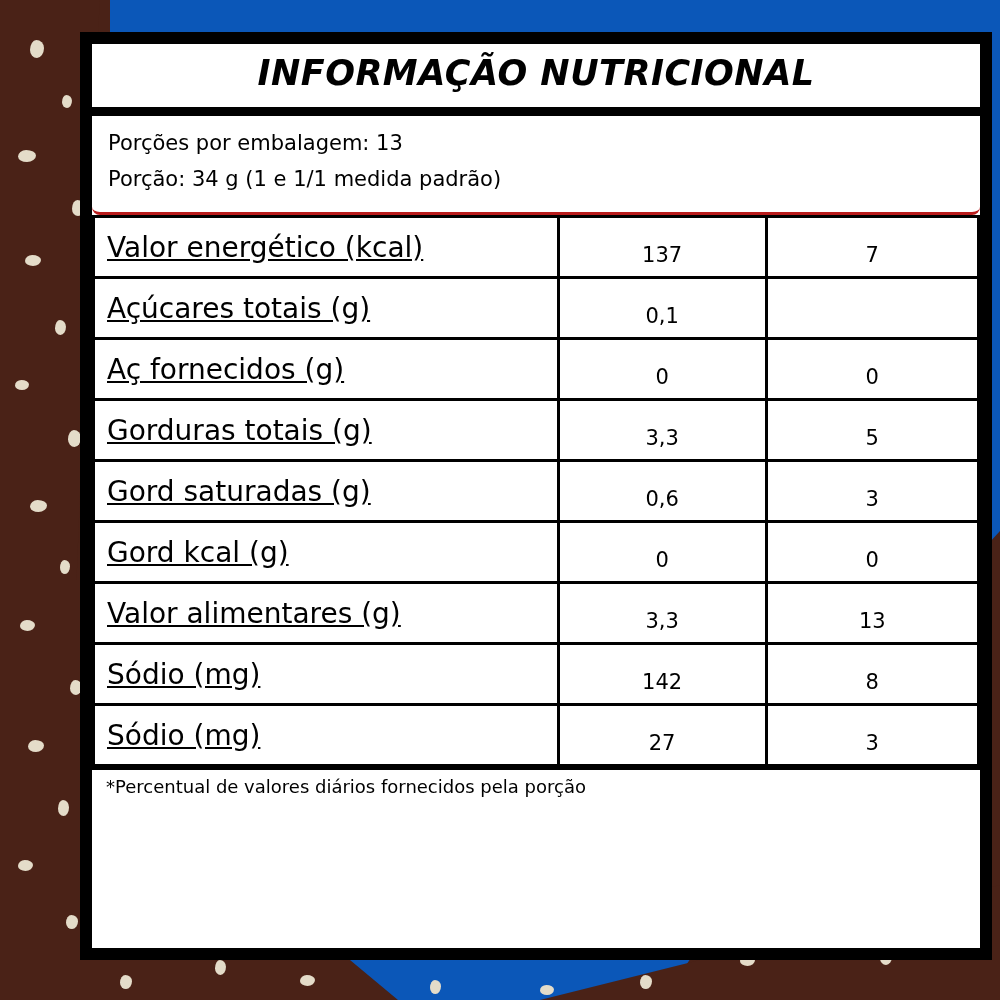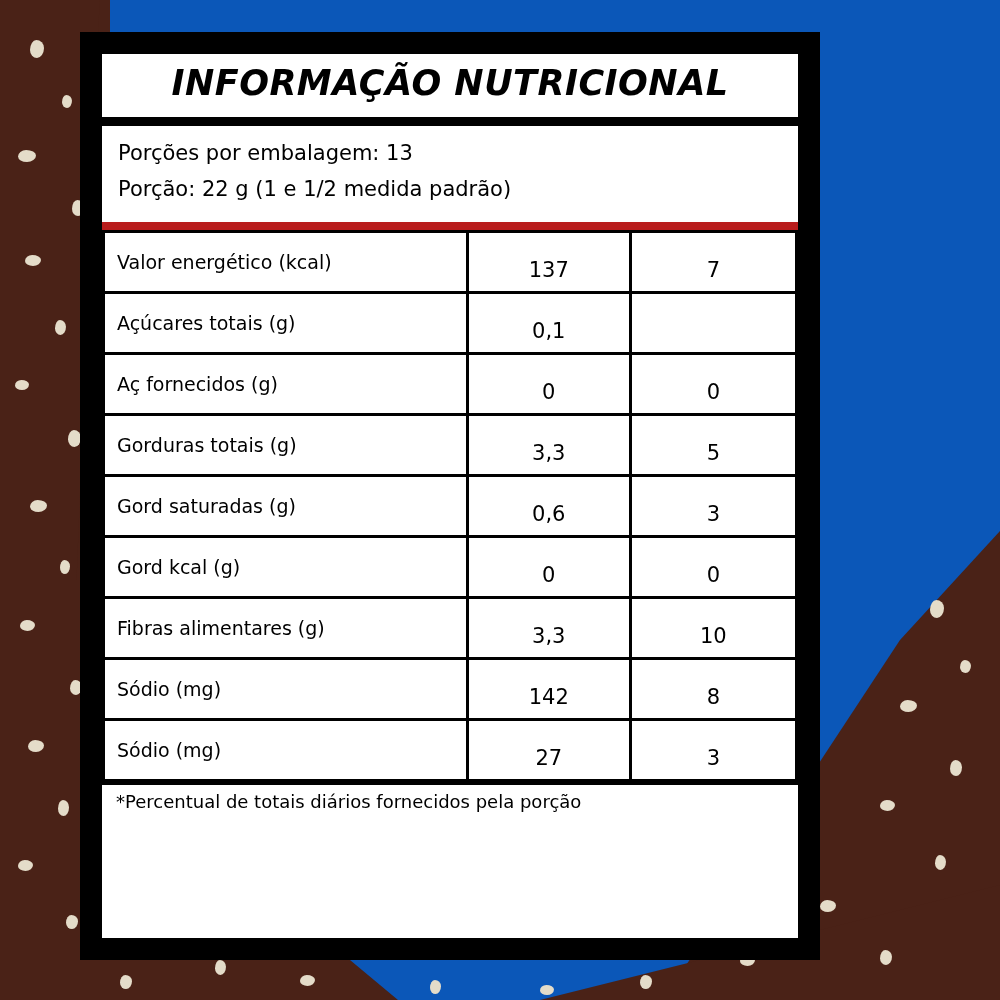--- a/index.html
+++ b/index.html
@@ -72,24 +72,24 @@
     position: absolute;
     background: #e4dcc9;
     border-radius: 45% 55% 50% 50% / 55% 45% 55% 45%;
   }
 
   
   #label {
     position: absolute;
     left: 80px;
     top: 32px;
-    width: 740px;
+    width: 912px;
     height: 928px;
     background: #000;
-    padding: 22px;
+    padding: 12px;
     box-sizing: border-box;
   }
   #label-inner {
     width: 100%;
     height: 100%;
     background: #fff;
     box-sizing: border-box;
     display: flex;
     flex-direction: column;
   }
@@ -102,22 +102,23 @@
   .title-row .title {
     font-family: "DejaVu Sans", sans-serif;
     font-weight: bold;
     font-style: italic;
     font-size: 35px;
     letter-spacing: 0.5px;
     color: #000;
   }
 
   .serving-block {
-    border-bottom: 8px solid #b91c1c;
+    border-bottom: 3px solid #b91c1c;
     padding: 10px 14px 14px 14px;
+    border-radius: 8px;
   }
   .serving-block .line {
     font-size: 21px;
     color: #000;
     padding: 5px 0 7px 2px;
   }
 
   table.nutri {
     width: 100%;
     border-collapse: collapse;
@@ -145,24 +146,25 @@
   }
   table.nutri tr.head th.last {
     border-right: none;
   }
 
   table.nutri td {
     height: 61px;
     vertical-align: middle;
   }
   td.name {
-    font-size: 19px;
+    font-size: 28px;
     padding-left: 12px;
     border-left: none;
     color: #000;
+    text-decoration: underline;
   }
   td.val {
     text-align: center;
     font-size: 21px;
     color: #000;
     padding-top: 16px;
   }
   td.vd {
     text-align: center;
     font-size: 21px;
@@ -226,21 +228,21 @@
 
   <div id="label">
     <div id="label-inner">
 
       <div class="title-row">
         <div class="title">INFORMAÇÃO NUTRICIONAL</div>
       </div>
 
       <div class="serving-block">
         <div class="line">Porções por embalagem: 13</div>
-        <div class="line">Porção: 22 g (1 e 1/2 medida padrão)</div>
+        <div class="line">Porção: 34 g (1 e 1/1 medida padrão)</div>
       </div>
 
       <div class="table-wrap">
         <table class="nutri">
           <colgroup>
               <col class="c1">
               <col class="c2">
               <col class="c3">
             </colgroup>
           <tbody>
@@ -269,35 +271,35 @@
               <td class="name">Gord saturadas (g)</td>
               <td class="val">0,6</td>
               <td class="vd">3</td>
             </tr>
             <tr>
               <td class="name">Gord kcal (g)</td>
               <td class="val">0</td>
               <td class="vd">0</td>
             </tr>
             <tr>
-              <td class="name">Fibras alimentares (g)</td>
+              <td class="name">Valor alimentares (g)</td>
               <td class="val">3,3</td>
-              <td class="vd">10</td>
+              <td class="vd">13</td>
             </tr>
             <tr>
               <td class="name">Sódio (mg)</td>
               <td class="val">142</td>
               <td class="vd">8</td>
             </tr>
             <tr>
               <td class="name">Sódio (mg)</td>
               <td class="val">27</td>
               <td class="vd">3</td>
             </tr>
           </tbody>
         </table>
       </div>
 
-      <div class="footnote">*Percentual de totais diários fornecidos pela porção</div>
+      <div class="footnote">*Percentual de valores diários fornecidos pela porção</div>
 
     </div>
   </div>
 </div>
 
 </body></html>

